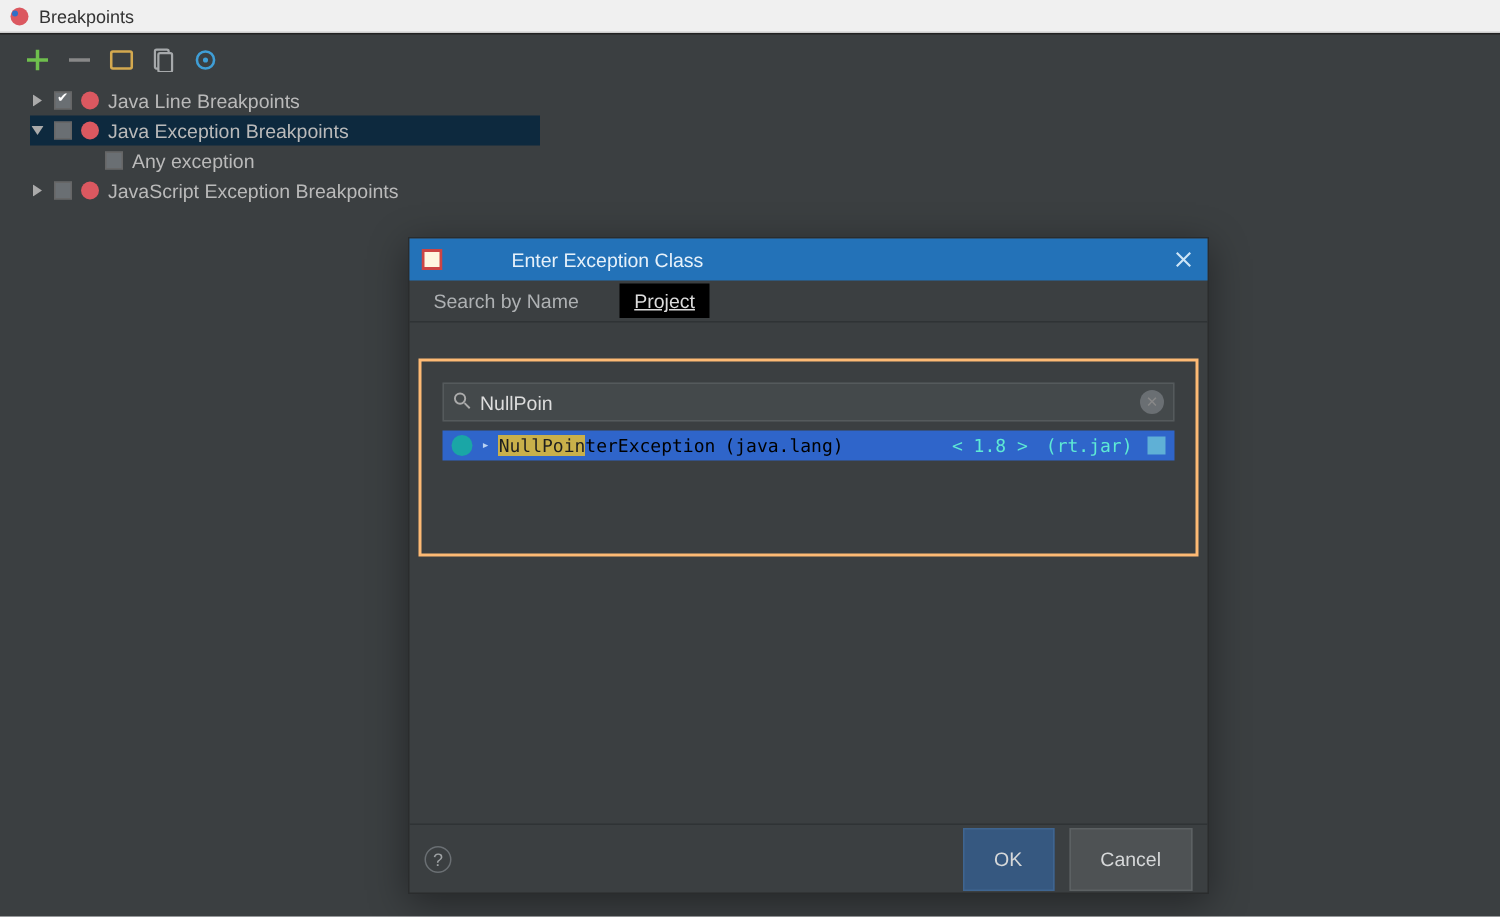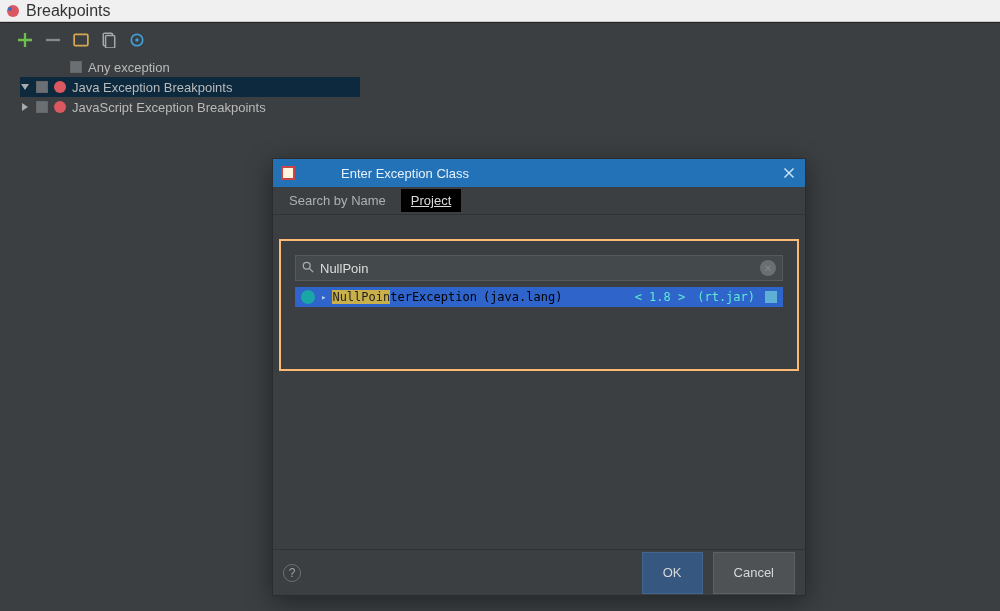--- a/index.html
+++ b/index.html
@@ -1,19 +1,19 @@
 <!DOCTYPE html>
 <html><head>
 <meta charset="utf-8">
 <style>
   * { box-sizing: border-box; margin: 0; padding: 0; }
   html, body { width: 1000px; height: 611px; font-family: "Segoe UI", Arial, sans-serif; font-size: 13px; background: #e0e0e0; overflow: hidden; }
   .title-bar { background: #f0f0f0; height: 22px; display: flex; align-items: center; padding-left: 6px; gap: 6px; border-bottom: 1px solid #ccc; }
   .title-bar .icon { width: 14px; height: 14px; display: flex; }
-  .title-bar .title { color: #333; font-size: 16px; }
+  .title-bar .title { color: #333; font-size: 12px; }
   .main-area { background: #3b3f41; height: 589px; padding: 6px 6px 6px 6px; position: relative; border-top: 1px solid #222; }
   .toolbar { display: flex; align-items: center; gap: 10px; padding: 2px 6px 6px 10px; }
   .toolbar-btn { width: 18px; height: 18px; display: flex; align-items: center; justify-content: center; color: #bbb; }
   .tree { padding: 2px 0 0 14px; color: #bababa; }
   .tree-row { display: flex; align-items: center; height: 20px; gap: 6px; padding-right: 8px; }
   .tree-row.selected { background: #0d293e; }
   .arrow { width: 10px; display: flex; justify-content: center; }
   .arrow svg { width: 8px; height: 8px; fill: #aaa; }
   .cb { width: 12px; height: 12px; border: 1px solid #666; display: inline-block; }
   .cb.checked { background: #6a6f73; position: relative; }
@@ -21,21 +21,21 @@
   .cb.filled { background: #6a6f73; }
   .bp-dot { width: 12px; height: 12px; border-radius: 50%; background: #db5860; display: inline-block; }
   .label { white-space: nowrap; }
   .child-indent { margin-left: 34px; }
 
   
   .dialog { position: absolute; left: 272px; top: 135px; width: 534px; height: 438px; background: #3b3f41; border: 1px solid #2a2c2d; box-shadow: 0 6px 24px rgba(0,0,0,.4); display: flex; flex-direction: column; }
   .dlg-title { height: 28px; background: #2372b8; display: flex; align-items: center; padding: 0 8px; color: #e6f1fa; position: relative; gap: 40px; }
   .dlg-title .t-icon { width: 14px; height: 14px; margin-right: 6px; }
   .dlg-title .close { position: absolute; right: 8px; top: 6px; width: 16px; height: 16px; display: flex; align-items: center; justify-content: center; color: #cde5f7; }
-  .dlg-tabs { display: flex; align-items: center; height: 28px; padding: 0 6px; border-bottom: 1px solid #2f3335; gap: 5px; }
+  .dlg-tabs { display: flex; align-items: center; height: 28px; padding: 0 6px; border-bottom: 1px solid #2f3335; gap: 17px; }
   .dlg-tab { padding: 4px 10px; color: #aeb1b3; }
   .dlg-tab.active { background: #000000; color: #dcdcdc; text-decoration: underline; }
   .dlg-body { flex: 1; padding: 24px 6px 6px 6px; position: relative; }
   .red-box { border: 2px solid #fdba74; padding: 14px; }
   .search { display: flex; align-items: center; background: #44494b; border: 1px solid #555a5c; height: 26px; padding: 0 6px; gap: 6px; }
   .search input { flex: 1; background: transparent; border: none; color: #ddd; font-family: inherit; font-size: 13px; outline: none; }
   .search .mag { color: #aaa; }
   .search .clear { color: #888; width: 16px; height: 16px; border-radius: 50%; background: #6a6f73; display: flex; align-items: center; justify-content: center; font-size: 10px; }
   .result-list { margin-top: 6px; height: 68px; }
   .result { display: flex; align-items: center; height: 20px; background: #2f65ca; color: #cfe6ff; padding: 0 6px; font-family: Consolas, monospace; font-size: 12px; gap: 6px; }
@@ -94,35 +94,45 @@
     <span class="toolbar-btn">
       <svg viewBox="0 0 14 14" width="16" height="16">
           <circle cx="7" cy="7" r="5" fill="none" stroke="#3f9ed6" stroke-width="1.5"></circle>
           <circle cx="7" cy="7" r="1.5" fill="#3f9ed6"></circle>
         </svg>
     </span>
   </div>
 
   <div class="tree">
     <div class="tree-row">
-      <span class="arrow"></span>
-      <span class="child-indent" style="display:flex;align-items:center;gap:6px;">
-        <span class="cb filled"></span>
-        <span class="label">Any exception</span>
-      </span>
+      <span class="arrow">
+          <svg viewBox="0 0 8 8">
+            <path d="M1 0l6 4-6 4z"></path>
+          </svg>
+        </span>
+      <span class="cb checked"></span>
+      <span class="bp-dot"></span>
+      <span class="label">Java Line Breakpoints</span>
     </div>
     <div class="tree-row selected" style="width:340px;">
       <span class="arrow">
           <svg viewBox="0 0 8 8">
             <path d="M0 1l4 6 4-6z"></path>
           </svg>
         </span>
       <span class="cb filled"></span>
       <span class="bp-dot"></span>
       <span class="label">Java Exception Breakpoints</span>
+    </div>
+    <div class="tree-row">
+      <span class="arrow"></span>
+      <span class="child-indent" style="display:flex;align-items:center;gap:6px;">
+        <span class="cb filled"></span>
+        <span class="label">Any exception</span>
+      </span>
     </div>
     <div class="tree-row">
       <span class="arrow">
           <svg viewBox="0 0 8 8">
             <path d="M1 0l6 4-6 4z"></path>
           </svg>
         </span>
       <span class="cb filled"></span>
       <span class="bp-dot"></span>
       <span class="label">JavaScript Exception Breakpoints</span>

